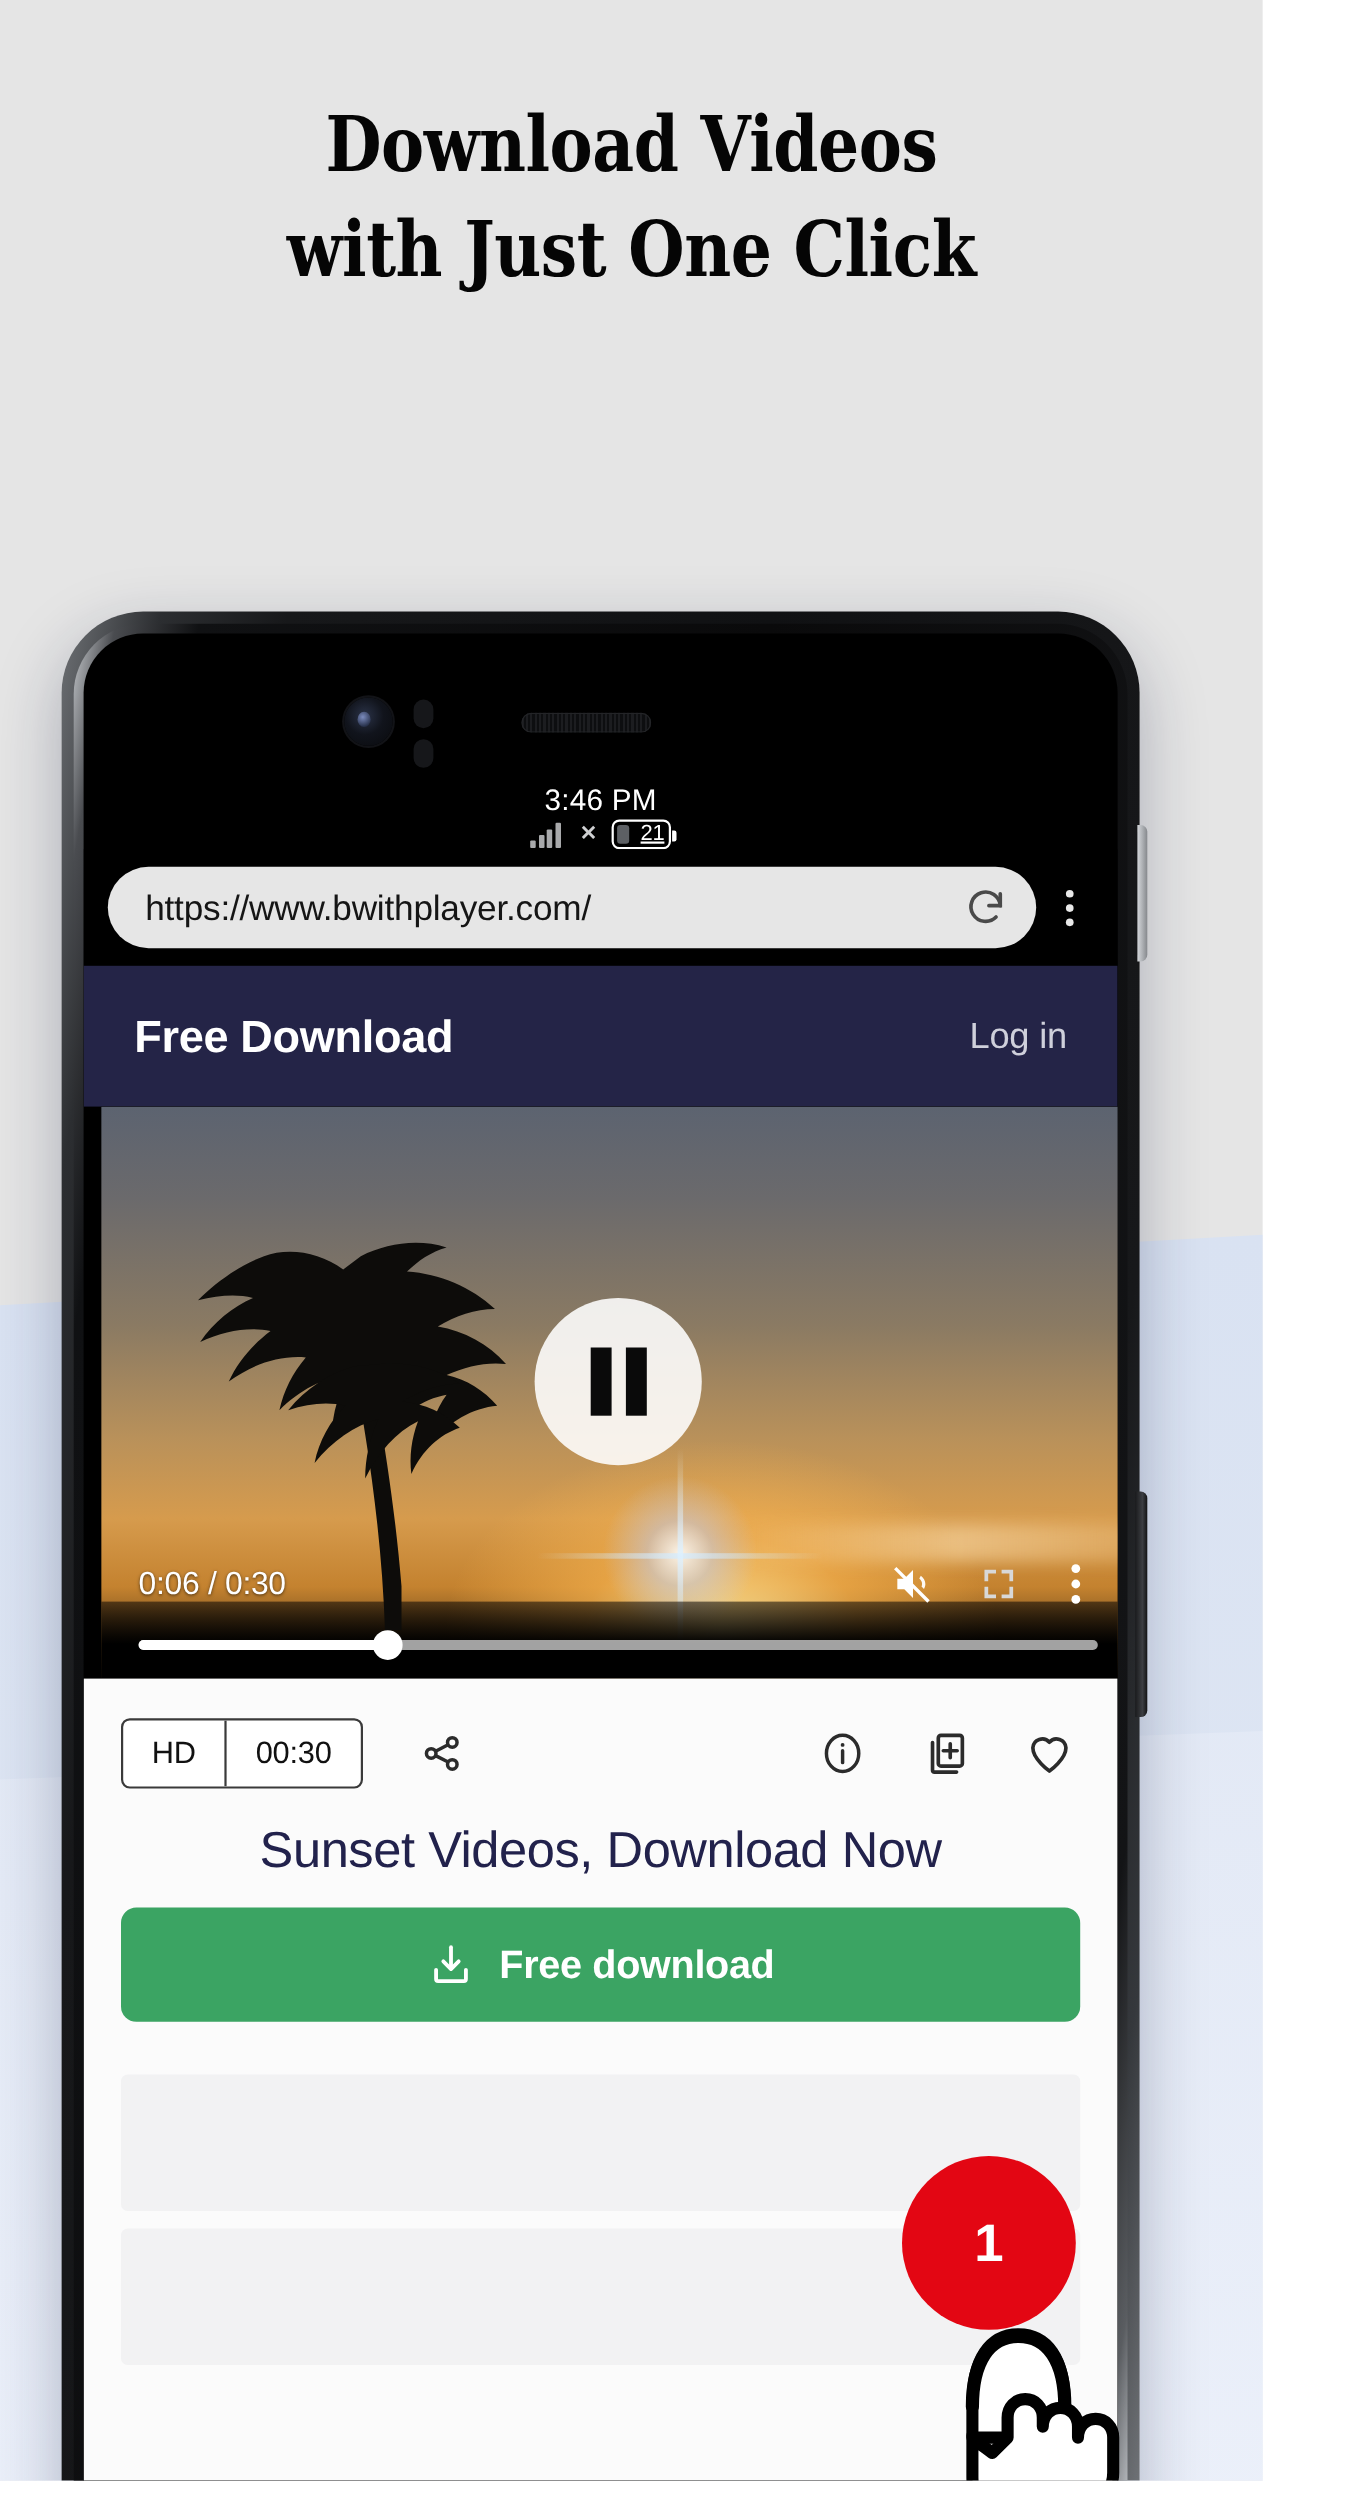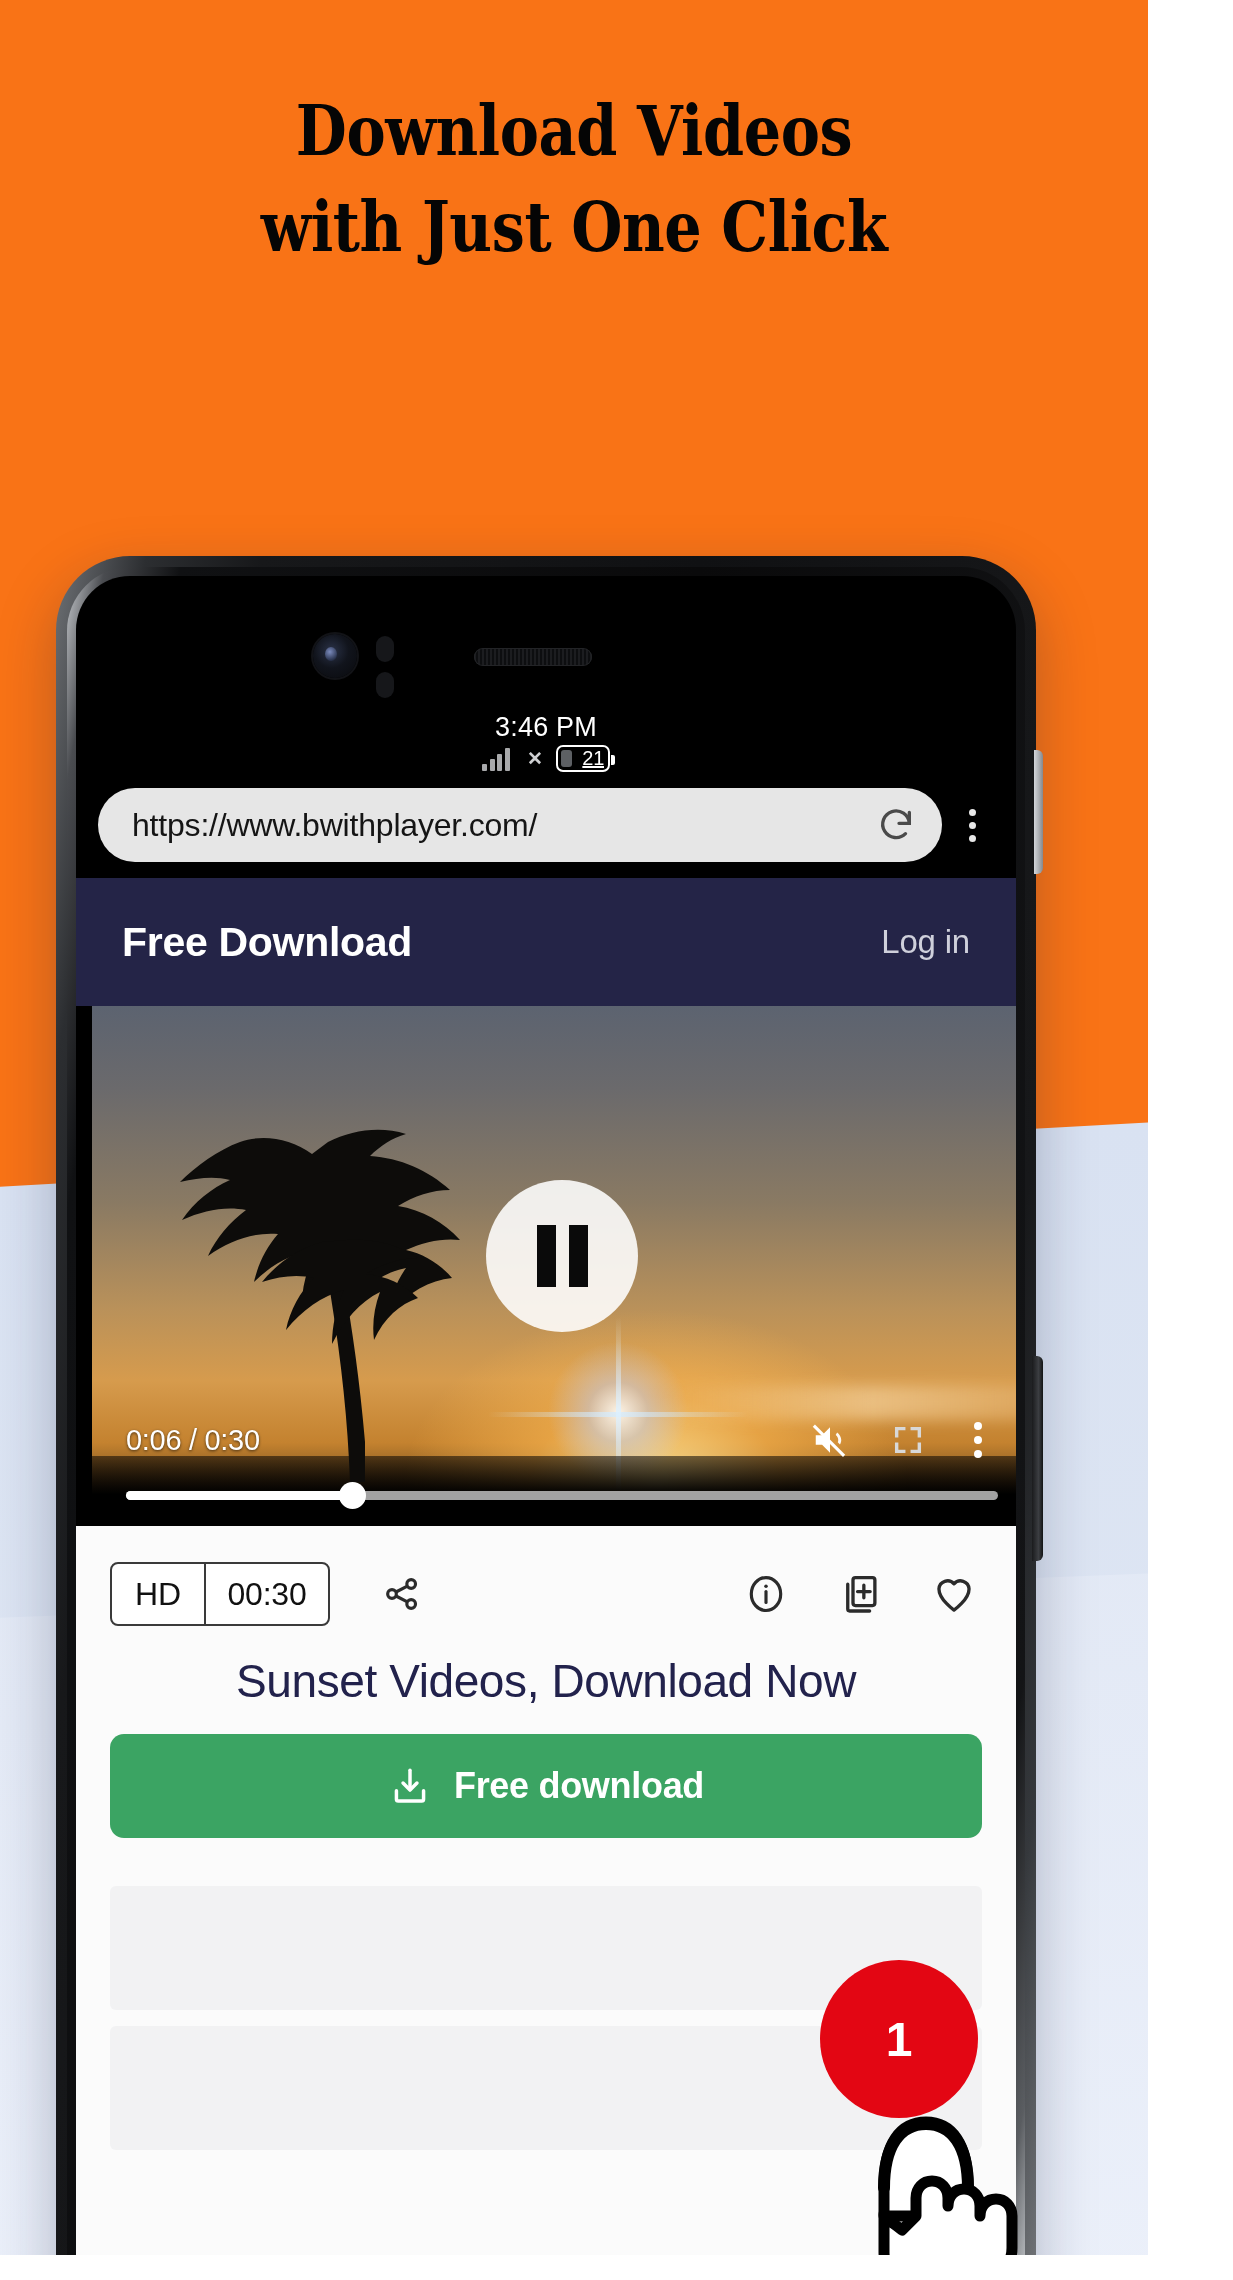--- a/index.html
+++ b/index.html
@@ -4,21 +4,21 @@
 <style>
   html,body{margin:0;padding:0;background:#ffffff;}
   body{
     width:1233px;height:2280px;overflow:hidden;position:relative;
     font-family:"Liberation Sans", sans-serif;
   }
 
   
   #canvas{
     position:absolute;left:0;top:0;width:1148px;height:2255px;
-    background:#f97316;overflow:hidden;
+    background:#e5e5e5;overflow:hidden;
   }
   #canvas-right-gutter{
     position:absolute;left:1148px;top:0;width:85px;height:2280px;background:#ffffff;
   }
 
   
   .bg-band{
     position:absolute;left:-60px;top:1190px;width:1320px;height:1200px;
     background:linear-gradient(180deg,#d9e2f2 0%,#dde5f3 45%,#e7edf9 100%);
     transform:rotate(-3.2deg);transform-origin:0 0;
@@ -192,21 +192,21 @@
   
   .page-body{position:absolute;left:0;top:950px;width:100%;bottom:0;background:#fbfbfb;}
   .meta-row{
     position:absolute;left:0;top:22px;width:100%;height:92px;display:flex;align-items:center;
     padding:0 34px;box-sizing:border-box;
   }
   .badge{
     display:flex;align-items:stretch;height:60px;border:2px solid #3a3a3a;border-radius:8px;overflow:hidden;
     background:#fff;
   }
-  .badge span{display:flex;align-items:center;justify-content:center;font-size:32px;color:#111;letter-spacing:-.2px;}
+  .badge span{display:flex;align-items:center;justify-content:center;font-size:28px;color:#111;letter-spacing:-.2px;}
   .badge .hd{width:92px;border-right:2px solid #3a3a3a;}
   .badge .dur{width:122px;}
   .icon-btn{width:56px;height:56px;display:flex;align-items:center;justify-content:center;color:#2b2b2b;}
   .share-wrap{margin-left:44px;}
   .meta-spacer{flex:1;}
   .right-icons{display:flex;align-items:center;gap:38px;}
 
   .video-title{
     position:absolute;left:0;top:128px;width:100%;text-align:center;
     font-size:46px;color:#22224c;letter-spacing:-.4px;

